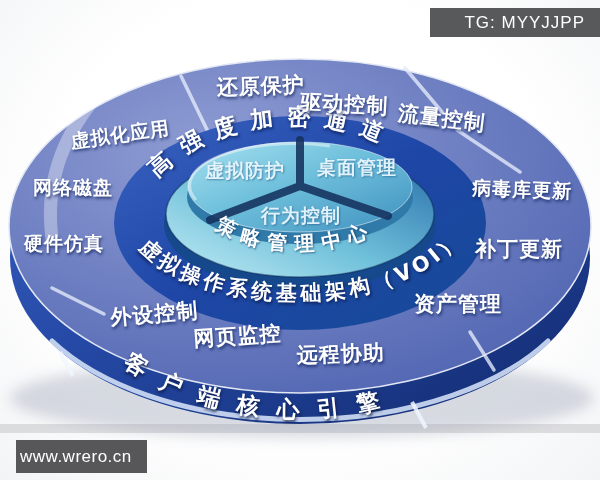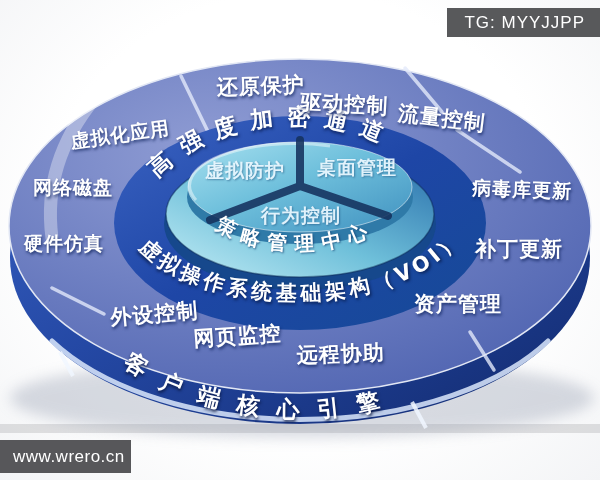--- a/index.html
+++ b/index.html
@@ -5,26 +5,26 @@
   html,body{margin:0;padding:0;background:#ffffff;}
   .stage{
     position:relative;width:600px;height:480px;overflow:hidden;
     background:radial-gradient(ellipse at 50% 45%, #ffffff 60%, #f3f4f6 100%);
     font-family:"Liberation Sans","DejaVu Sans",sans-serif;
   }
   .stage svg{position:absolute;left:0;top:0;}
   .badge{
     position:absolute;top:8px;right:0;height:29px;line-height:29px;
     background:#58595b;color:#ffffff;font-size:17px;letter-spacing:1px;
-    padding:0 15px 0 17px;
+    padding:0 15px 0 34px;
   }
   .sitebar{
-    position:absolute;left:0;top:440px;width:131px;height:33px;line-height:33px;
+    position:absolute;left:16px;top:440px;width:131px;height:33px;line-height:33px;
     background:#57575a;color:#ffffff;font-size:17px;letter-spacing:.5px;
-    padding-left:13px;box-sizing:border-box;white-space:nowrap;
+    padding-left:4px;box-sizing:border-box;white-space:nowrap;
   }
   
   text{font-family:"DejaVu Sans","Liberation Sans",sans-serif;font-weight:bold;}
   .lbl{font-size:21px;fill:#ffffff;text-anchor:middle;
        text-shadow:1px 2px 3px rgba(10,30,85,.75);letter-spacing:1px;}
   .lbl.sm{font-size:19px;}
   .discLbl{font-size:19px;fill:#eaf7fe;opacity:.93;text-anchor:middle;
        text-shadow:1px 1px 2px rgba(25,75,120,.55);letter-spacing:1px;}
   .arcT{font-size:23px;fill:#ffffff;letter-spacing:13px;text-anchor:middle;
        text-shadow:1px 2px 3px rgba(10,30,85,.8);}

